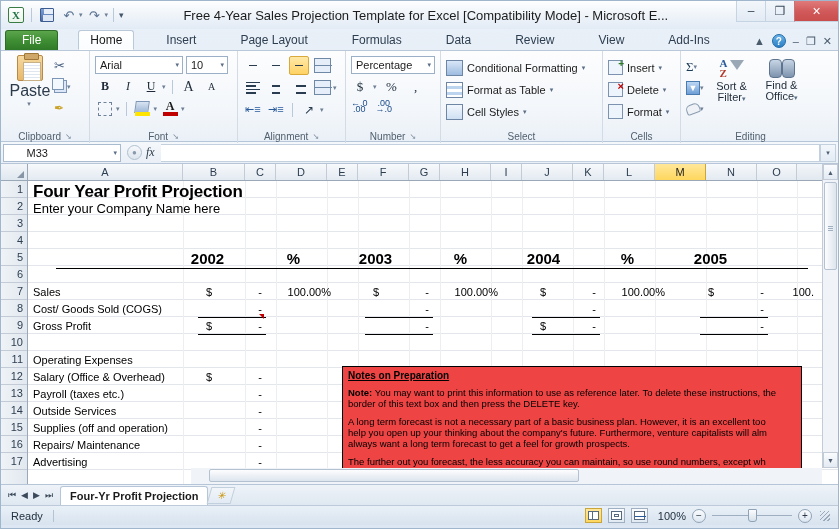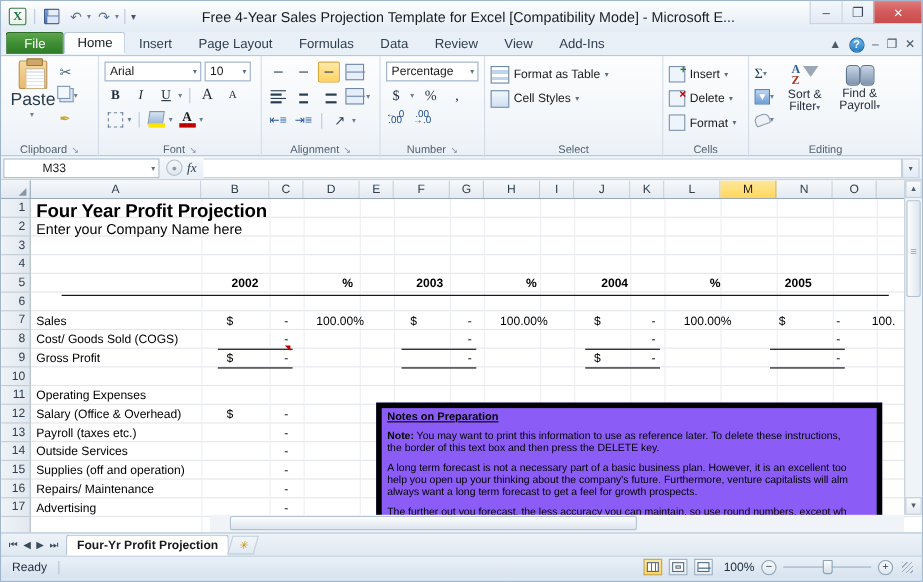--- a/index.html
+++ b/index.html
@@ -60,22 +60,22 @@
     border-left:1px solid #c5d3e2; border-bottom:1px solid #c5d3e2;
   }
   .winbtn.close {
     width:44px; color:#fff; font-size:14px;
     background: linear-gradient(#e07b7b,#d25a5a 50%,#c94d4d);
     border-left:1px solid #c47272;
   }
 
   
   .tabstrip {
-    position:relative; height:21px; display:flex; align-items:flex-start;
-    padding-left:4px; background: transparent;
+    position:relative; height:21px; display:flex; align-items:center;
+    padding-left:4px; background: transparent; gap: 20px;
   }
   .tab {
     height:20px; padding:0 11px; display:flex;align-items:center;
     font-size:12px; color:#2d3e50; white-space:nowrap;
     border:1px solid transparent; border-bottom:none;
     border-radius: 3px 3px 0 0;
   }
   .tab.file {
     background: linear-gradient(#5ca64c,#3f8e34 50%,#2f7a27);
     color:#fff; font-weight:normal; border:1px solid #2d6b26; border-bottom:none;
@@ -224,21 +224,21 @@
   .binoc:before{left:0}.binoc:after{right:0}
   .big-label{font-size:11px;color:#1f2b38;text-align:center;line-height:11px;}
 
   
   .fbar {
     height:22px; display:flex; align-items:center;
     background: linear-gradient(#f5f8fb,#e9eff6);
     border-bottom:1px solid #b6c6d8; padding:0 2px;
   }
   .namebox {
-    width:142px;height:18px;background:#fff;border:1px solid #a9bccf;
+    width:118px;height:18px;background:#fff;border:1px solid #a9bccf;
     display:flex;align-items:center;justify-content:flex-end;padding:0 3px;
     font-size:11px;color:#1b1b1b;gap:46px;
   }
   .namebox .nv{flex:1;text-align:center;}
   .fbar-btns{display:flex;align-items:center;gap:4px;padding:0 6px;}
   .fb-round{width:15px;height:15px;border-radius:50%;
     background:linear-gradient(#f7f9fb,#dde5ee);border:1px solid #b0c0d0;
     display:flex;align-items:center;justify-content:center;font-size:8px;color:#8b9aaa;}
   .fx{font-family:"Liberation Serif",serif;font-style:italic;font-size:12px;color:#2b3b4b;}
   .finput{flex:1;height:18px;background:#fff;border:1px solid #c3d0de;border-left:none;}
@@ -265,28 +265,28 @@
   .rowh{height:17px;border-bottom:1px solid #c3ccd6;
     display:flex;align-items:center;justify-content:flex-end;padding-right:4px;
     font-size:11px;color:#2d3e50;}
   .sheet{flex:1;position:relative;background:#fff;overflow:hidden;}
   .cell{position:absolute;font-size:11px;color:#000;white-space:nowrap;
     height:17px;line-height:17px;overflow:visible;}
   .cell.b{font-weight:normal;}
   .cell.r{text-align:right;}
   .cell.title{font-size:17px;font-weight:bold;line-height:19px;letter-spacing:-0.2px;}
   .cell.sub{font-size:13px;line-height:17px;}
-  .cell.yr{font-weight:bold;font-size:11px;}
+  .cell.yr{font-weight:bold;font-size:15px;text-align:center;}
   .uline{position:absolute;height:1px;background:#000;}
   .comment-mark{position:absolute;width:0;height:0;
     border-top:5px solid #c00000;border-left:5px solid transparent;}
 
   
   .notes{
-    position:absolute;background:#8b5cf6;border:5px solid #000000;
+    position:absolute;background:#ef4444;border:1px solid #000000;
     padding:3px 22px 0 5px;overflow:hidden;
   }
   .notes h4{margin:0 0 6px 0;font-size:10px;font-weight:bold;color:#000;
     text-decoration:underline;font-family:"Liberation Sans",sans-serif;}
   .notes p{margin:0 0 7px 0;font-size:9.5px;line-height:11px;color:#000;}
   .notes b{font-weight:bold;}
 
   
   .vscroll{position:absolute;right:0;top:0;width:16px;bottom:16px;
     background:#f0f3f7;border-left:1px solid #c3ccd6;}
@@ -561,20 +561,25 @@
       <div class="rgroup-label">
         <span>Number</span>
         <span class="dlg-launch">↘</span>
       </div>
     </div>
 
     <div class="rgroup" style="width:162px">
       <div class="rgroup-body">
         <div class="stylegrp">
           <div class="srow">
+            <span class="sico cf"></span>
+            <span>Conditional Formatting</span>
+            <span class="caret">▾</span>
+          </div>
+          <div class="srow">
             <span class="sico ft"></span>
             <span>Format as Table</span>
             <span class="caret">▾</span>
           </div>
           <div class="srow">
             <span class="sico cs"></span>
             <span>Cell Styles</span>
             <span class="caret">▾</span>
           </div>
         </div>
@@ -634,21 +639,21 @@
             </div>
             <div class="big-label">
               <span>Sort &amp;</span><br>
               <span>Filter</span><span class="caret">▾</span>
             </div>
           </div>
           <div class="big-cmd">
             <div class="binoc"></div>
             <div class="big-label" style="margin-top:3px">
               <span>Find &amp;</span><br>
-              <span>Payroll</span><span class="caret">▾</span>
+              <span>Office</span><span class="caret">▾</span>
             </div>
           </div>
         </div>
       </div>
       <div class="rgroup-label">
         <span>Editing</span>
       </div>
     </div>
   </div>
 

